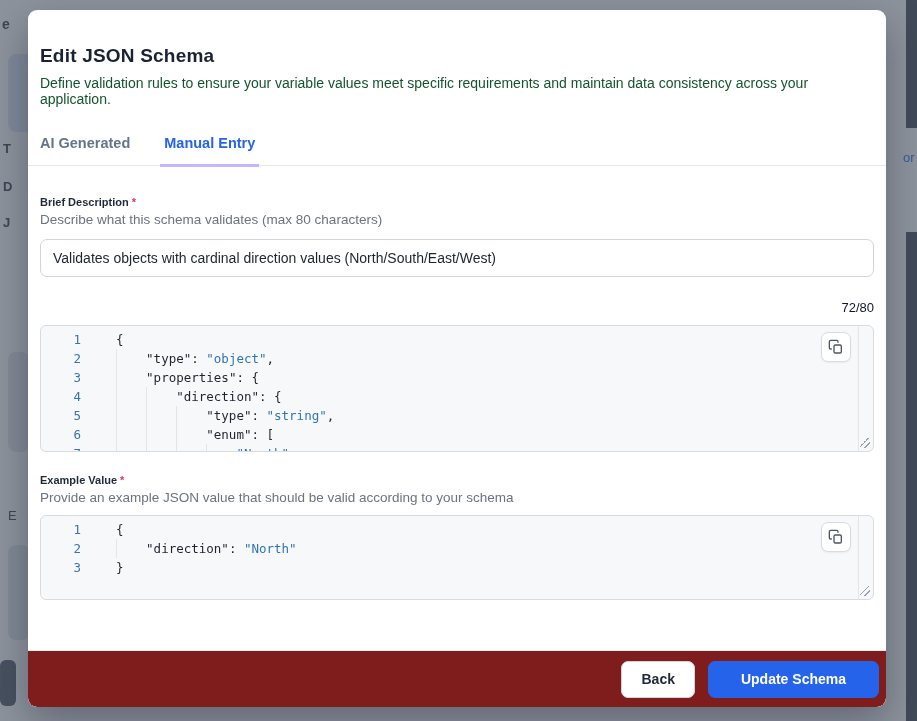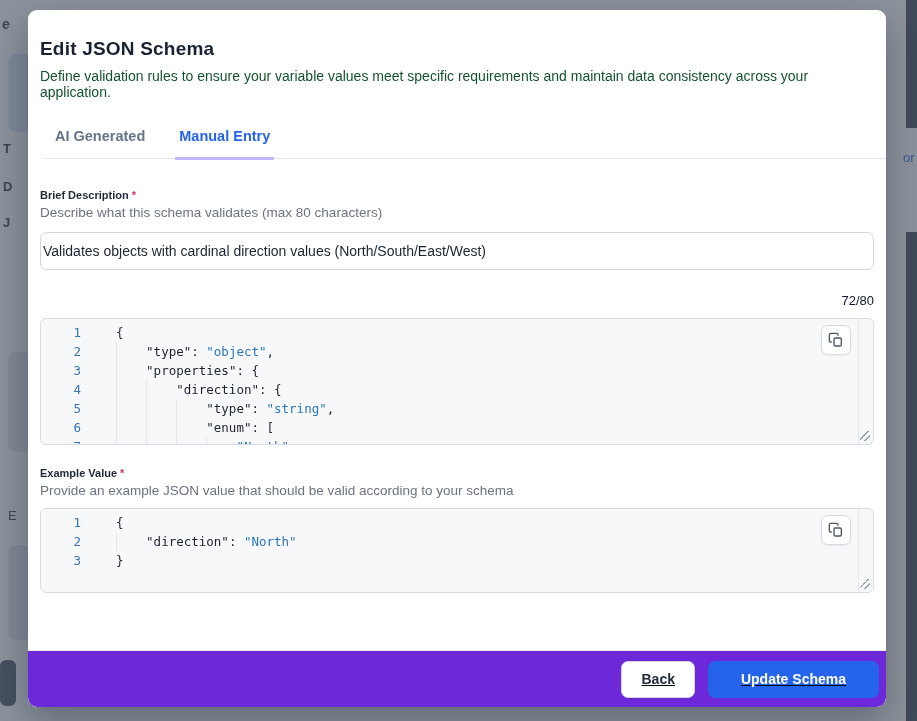--- a/index.html
+++ b/index.html
@@ -15,39 +15,39 @@
   .frag-box { position:absolute; border-radius:8px; }
   .overlay { position:absolute; inset:0; background:rgba(71,80,95,0.62); z-index:2; }
 
   
   .modal {
     position:absolute; left:28px; top:10px; width:858px; height:697px;
     background:#ffffff; border-radius:9px; z-index:3;
     box-shadow:0 14px 38px rgba(15,23,42,0.35);
     display:flex; flex-direction:column; overflow:hidden;
   }
-  .modal-header { padding:28px 12px 0 12px; }
+  .modal-header { padding:35px 12px 0 12px; }
   .modal-title { margin:0; font-size:19px; font-weight:700; color:#1a2233; letter-spacing:.2px; }
   .modal-subtitle { margin:8px 0 0; font-size:14px; color:#14532d; }
 
   
-  .tabs { display:flex; gap:34px; padding:0 12px; margin-top:20px; border-bottom:1px solid #e5e7eb;margin-left:15px; }
+  .tabs { display:flex; gap:34px; padding:0 12px; margin-top:20px; border-bottom:1px solid #e5e7eb; }
   .tab { font-size:14.5px; font-weight:600; color:#64748b; padding:8px 0 13px; cursor:pointer; }
   .tab.active { color:#2563eb; border-bottom:3px solid #c4b5fd; padding-left:4px; padding-right:4px; margin:0 -4px -2px -4px; }
 
   .content { padding:0 12px; flex:1; overflow:hidden; }
 
   .field-label { margin-top:30px; font-size:11px; font-weight:700; color:#1f2937; }
   .field-label.tight { margin-top:20px; }
   .req { color:#d6336c; margin-left:3px; font-weight:700; }
   .helper { margin:4px 0 0; font-size:13.5px; color:#6b7280; }
 
   .text-input {
     margin-top:12px; width:100%; height:38px; border:1px solid #d1d5db; border-radius:7px;
-    padding:0 2px; font-size:14px; color:#1b2430; font-family:"Liberation Sans", sans-serif;
+    padding:0 12px; font-size:14px; color:#1b2430; font-family:"Liberation Sans", sans-serif;
     background:#fff; outline:none;
   }
   .char-counter { margin-top:23px; text-align:right; font-size:13px; color:#0f172a; }
 
   
   .editor {
     position:relative; margin-top:10px; background:#f7f8fa; border:1px solid #d8dce1;
     border-radius:6px; overflow:hidden;
     font-family:"DejaVu Sans Mono", monospace; font-size:12.5px; line-height:19px; color:#1e242e;
   }
@@ -68,24 +68,23 @@
   .copy-btn {
     position:absolute; top:6px; right:22px; width:30px; height:30px;
     background:#fff; border:1px solid #d8dce1; border-radius:7px;
     display:flex; align-items:center; justify-content:center; cursor:pointer;
     box-shadow:0 1px 2px rgba(0,0,0,0.06);
   }
   .copy-btn svg { display:block; }
 
   
   .modal-footer {
-    margin-top:auto; height:57px; flex:none; background:#6d28d9; border-top:1px solid #e8eaed;
+    margin-top:auto; height:57px; flex:none; background:#7f1d1d; border-top:1px solid #e8eaed;
     display:flex; align-items:center; justify-content:flex-end; gap:13px; padding:0 7px;
     border-radius:0 0 9px 9px;
-    text-decoration:underline;
   }
   .btn { height:37px; border-radius:7px; font-family:"Liberation Sans", sans-serif; font-size:14px; font-weight:600; cursor:pointer; }
   .btn-back { background:#fff; border:1px solid #d1d5db; color:#1f2937; padding:0 19px; }
   .btn-primary { background:#2563eb; border:1px solid #2563eb; color:#fff; padding:0 32px; }
 </style>
 </head>
 <body>
 
 <div class="bg-page">
   <span class="frag" style="left:2px; top:16px; font-size:14px;">e</span>

